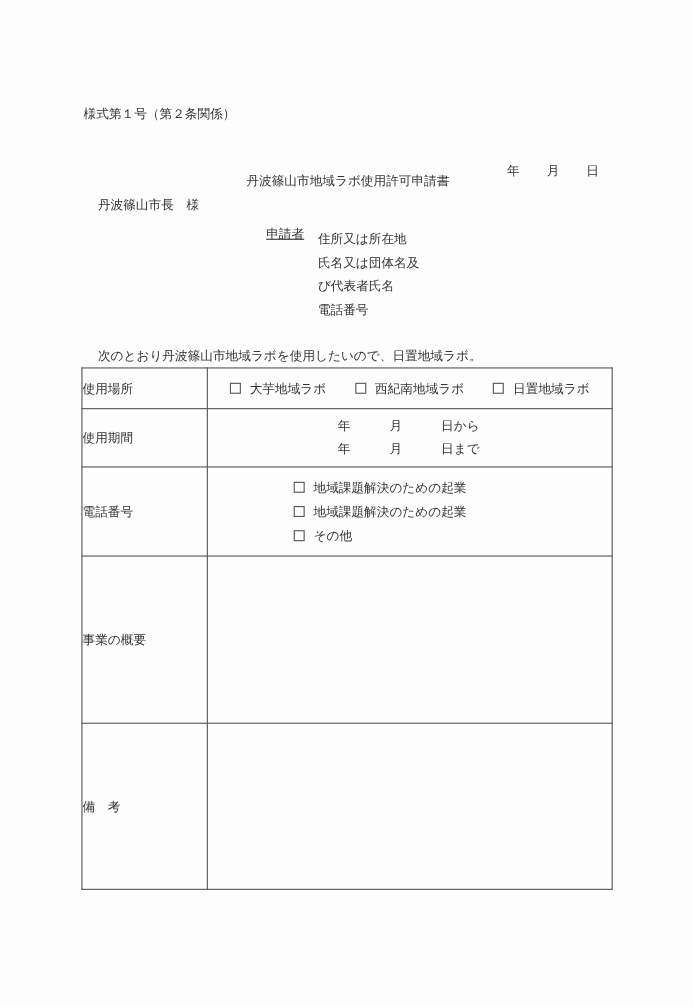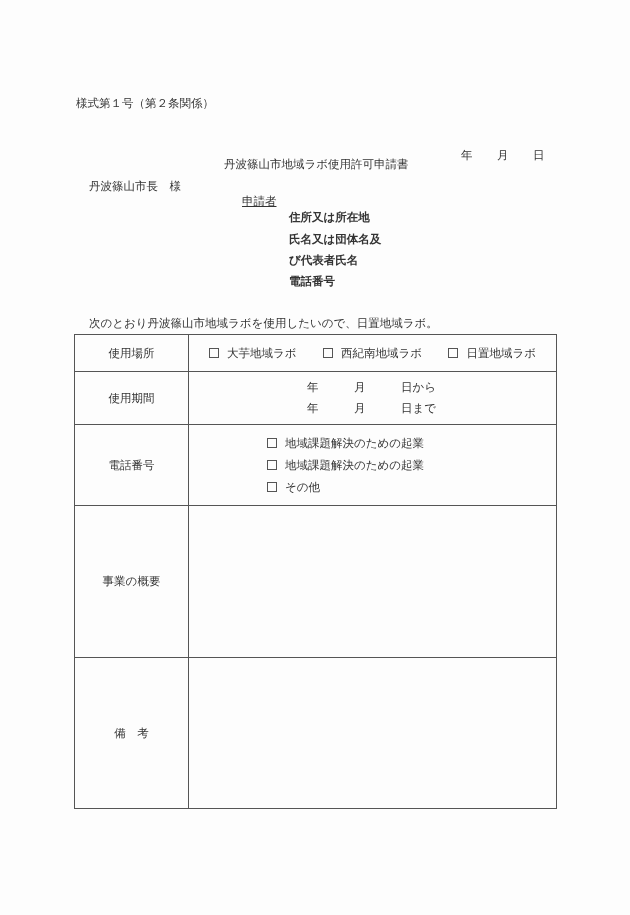--- a/index.html
+++ b/index.html
@@ -9,30 +9,30 @@
     font-size: 11.5px; overflow: hidden;
   }
   .abs { position: absolute; white-space: nowrap; line-height: 1; }
   .form-no { left: 76px; top: 86px; margin-top: 12px; }
   .doc-title { left: 224px; top: 130px; margin-top: 29px; }
   .date { top: 150px; }
   .date-year { left: 461px; }
   .date-month { left: 497px; }
   .date-day { left: 533px; }
   .addressee { left: 89px; top: 170px; margin-top: 11px; }
-  .applicant-label { left: 242px; top: 196px; text-decoration: underline; }
-  .app-line { left: 289px; font-weight: bold; }
+  .applicant-label { left: 242px; top: 207px; text-decoration: underline; }
+  .app-line { left: 289px; }
   .intro { left: 89px; top: 318px; }
 
   table.form {
     position: absolute; left: 74px; top: 334px; width: 483px;
     border-collapse: collapse; table-layout: fixed;
   }
   table.form td { border: 1.5px solid #555; padding: 0; vertical-align: middle; }
-  td.label { width: 113px; text-align: center; }
+  td.label { width: 113px; text-align: left; }
   tr.r-place { height: 37px; }
   tr.r-period { height: 53px; }
   tr.r-purpose { height: 81px; }
   tr.r-summary { height: 152px; font-family: Liberation Mono, monospace; }
   tr.r-remarks { height: 151px; }
 
   .places { display: flex; justify-content: space-between; padding: 0 20px 0 20px; text-align: center; }
   .box { display: inline-block; width: 8px; height: 8px; border: 1px solid #555; margin-right: 8px; vertical-align: -1px; }
   .period-line { display: flex; padding-left: 118px; line-height: 21px; }
   .period-line span { display: inline-block; }

